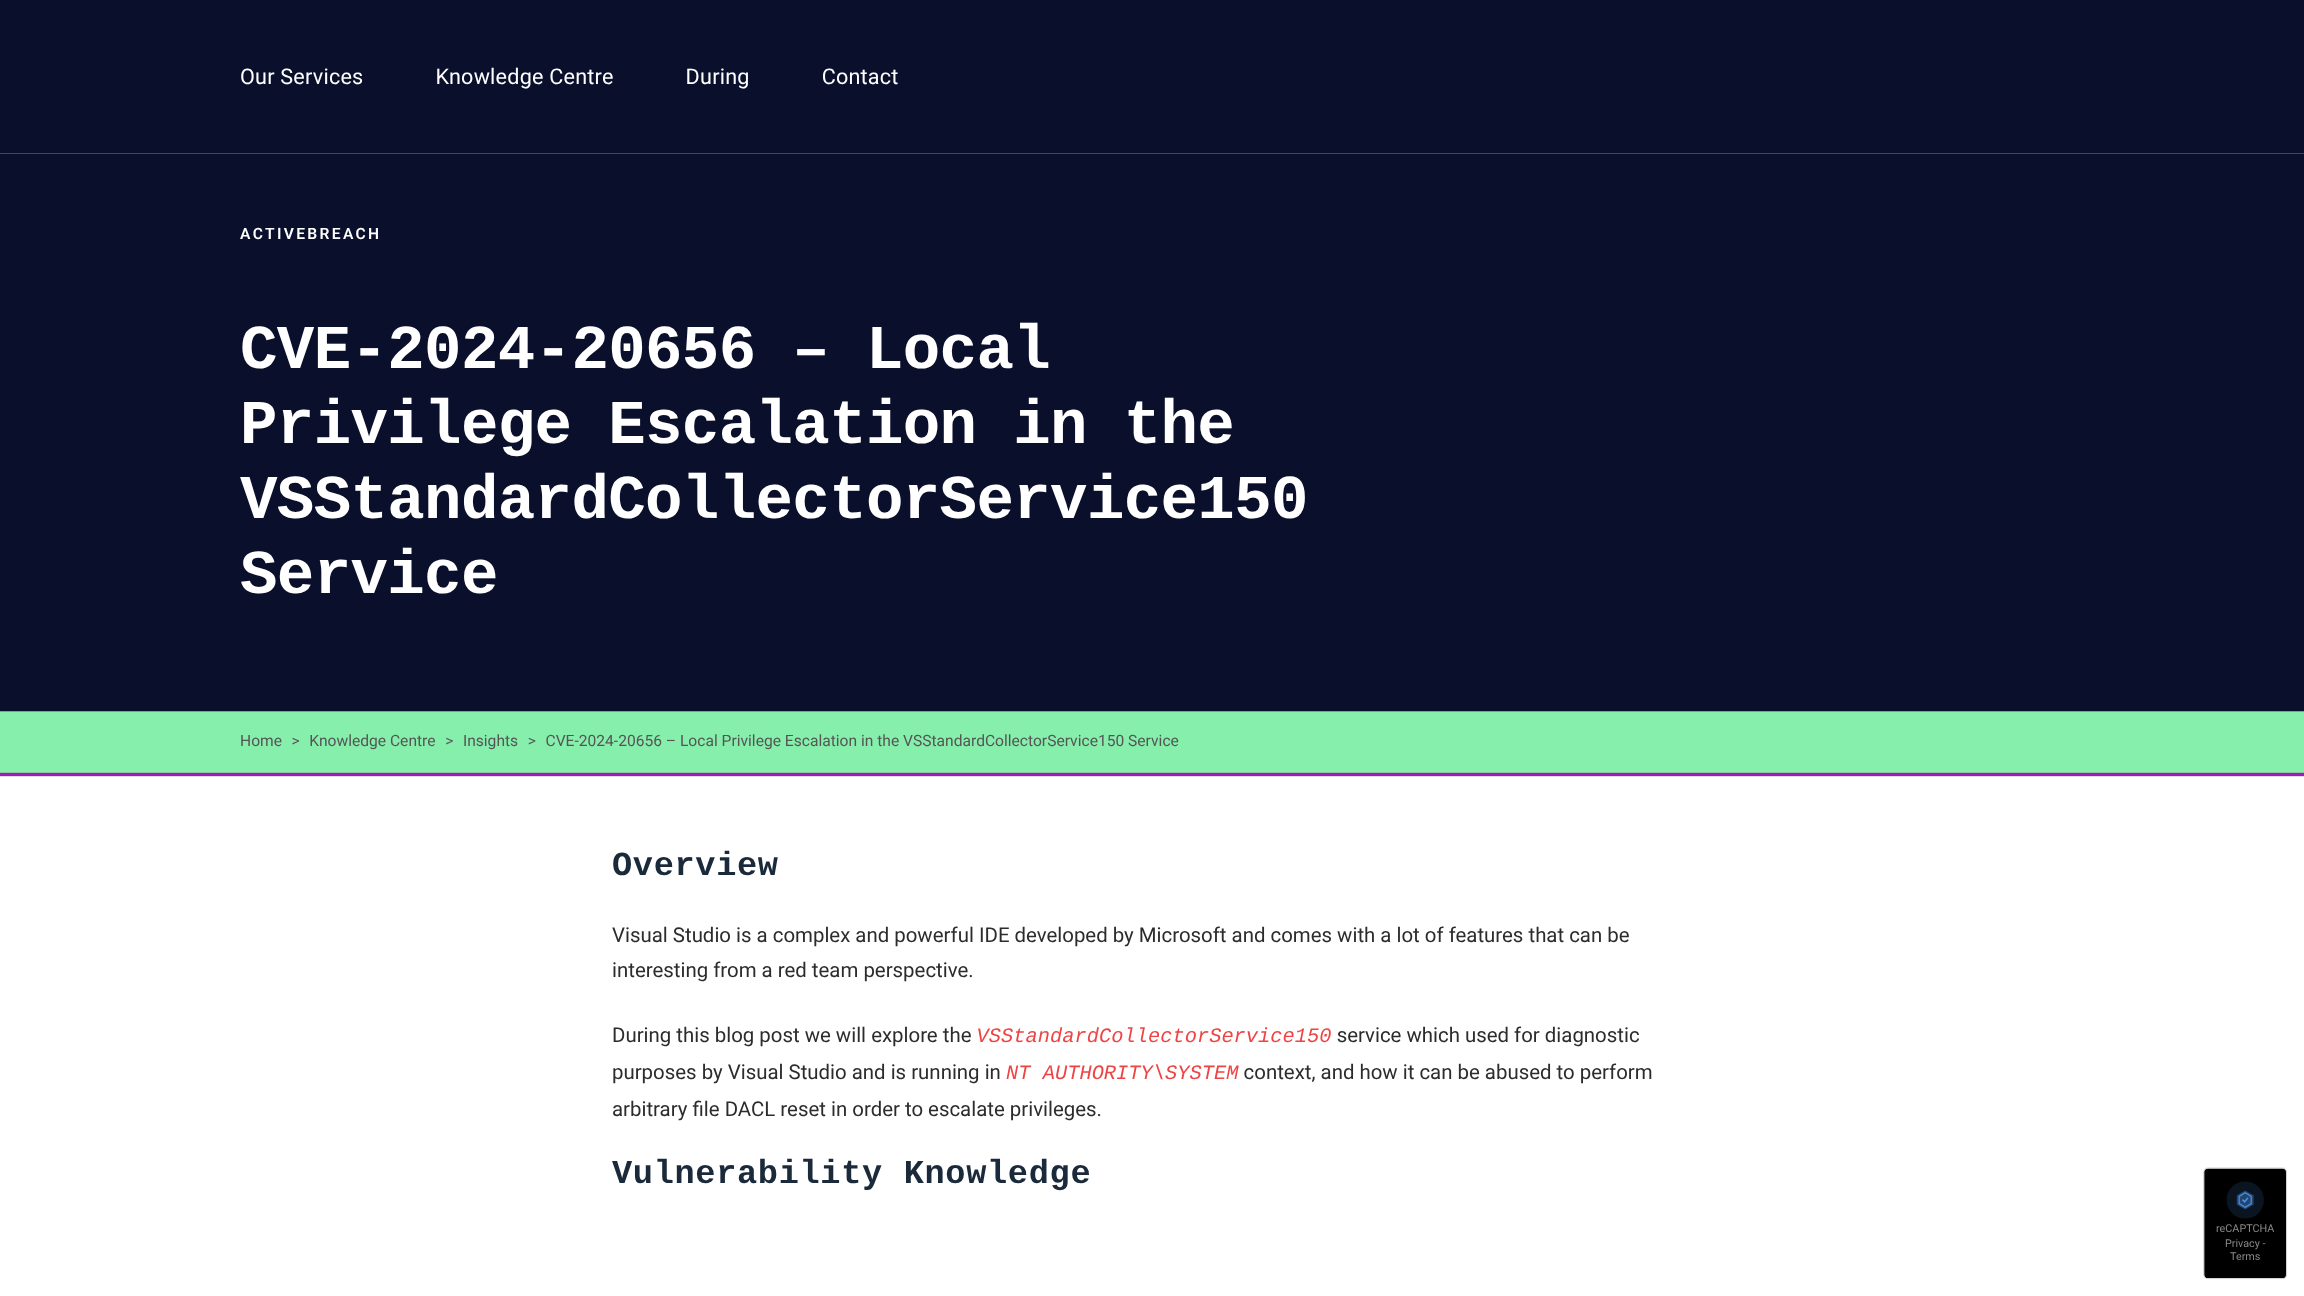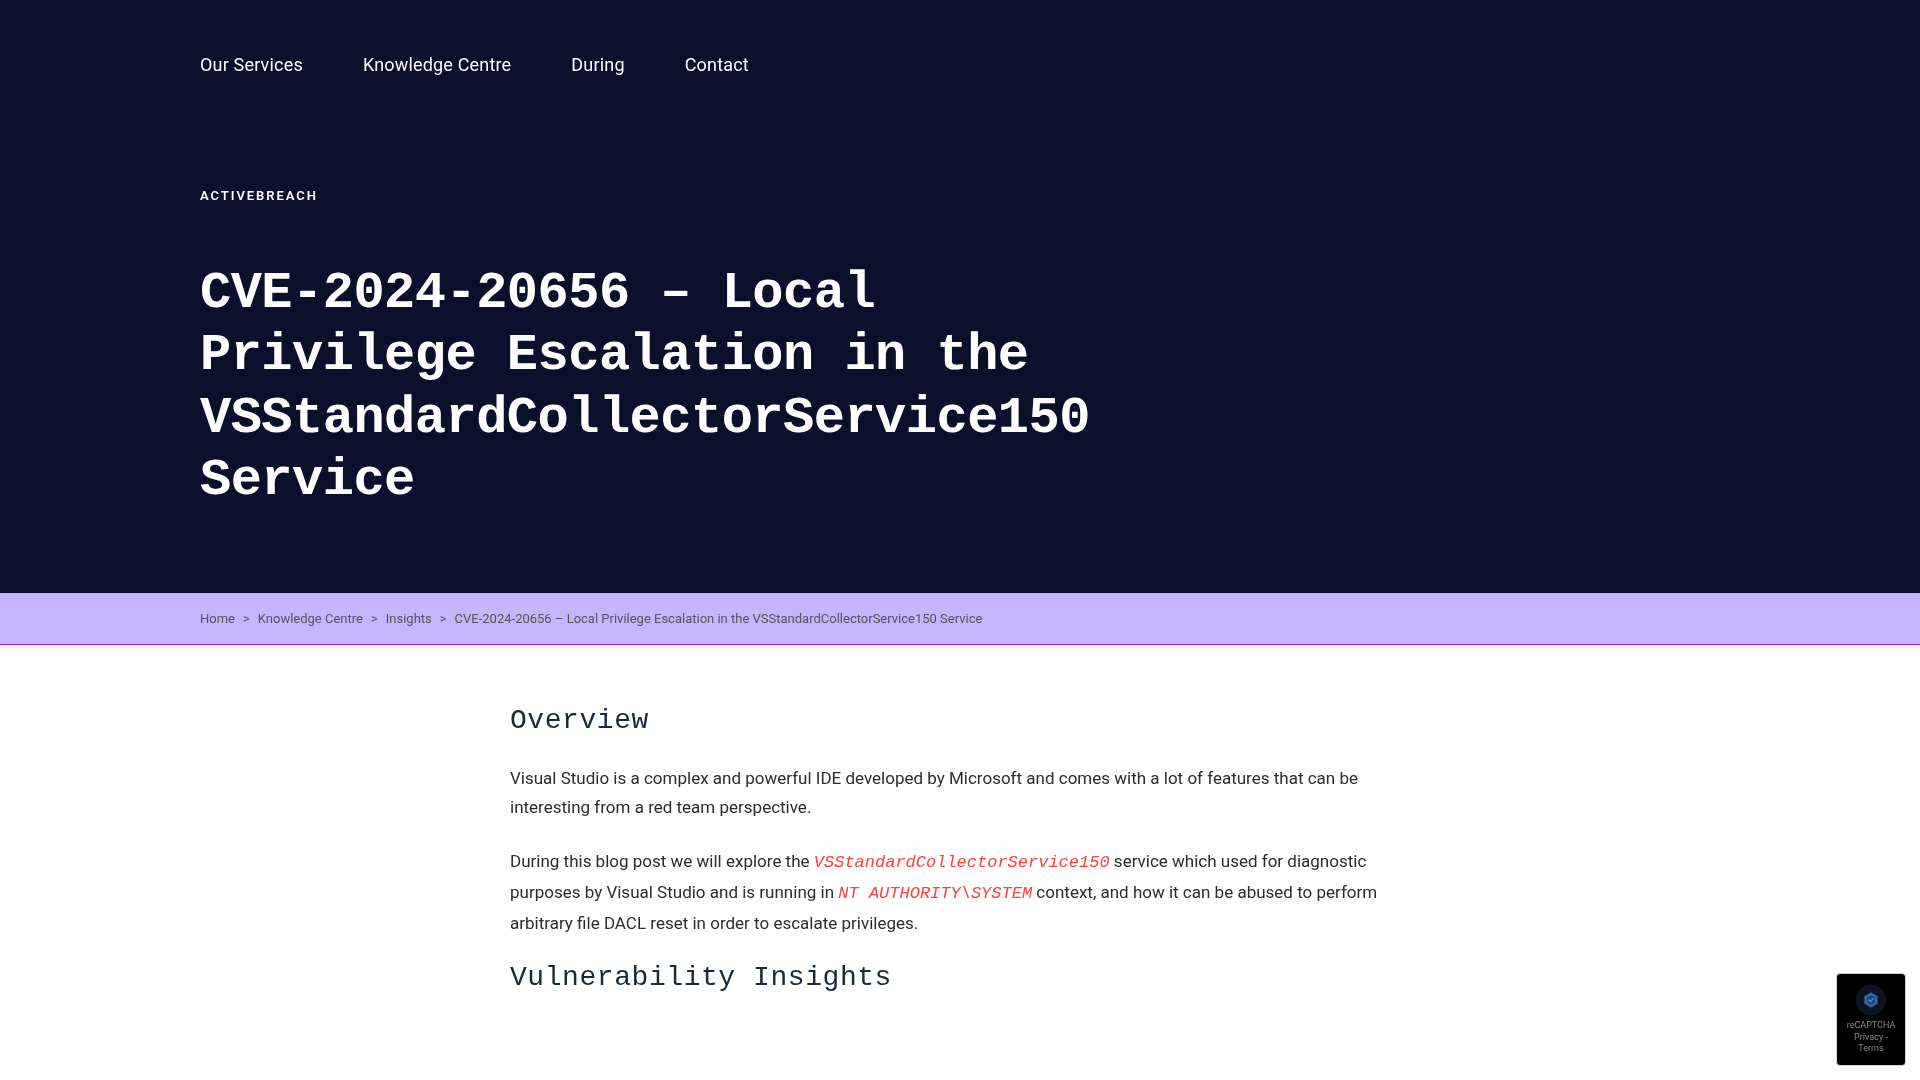--- a/index.html
+++ b/index.html
@@ -74,22 +74,22 @@
       font-size: 52px;
       font-weight: 700;
       line-height: 1.2;
       max-width: 900px;
       font-family: 'Courier New', Courier, monospace;
       letter-spacing: -0.01em;
     }
 
     
     .breadcrumb-bar {
-      background: #c4b5fd;
-      border-bottom: 1px solid #a21caf;
+      background: #86efac;
+      border-bottom: 3px solid #a21caf;
       padding: 18px 200px;
       display: flex;
       align-items: center;
       gap: 8px;
     }
 
     .breadcrumb-bar a,
     .breadcrumb-bar span {
       font-size: 13px;
       color: #555;
@@ -114,21 +114,21 @@
     }
 
     .content-inner {
       max-width: 900px;
       margin: 0 auto;
     }
 
     .section-heading {
       font-family: 'Courier New', Courier, monospace;
       font-size: 28px;
-      font-weight: 400;
+      font-weight: 700;
       color: #1a2a3a;
       margin-bottom: 28px;
       letter-spacing: 0.02em;
     }
 
     .body-text {
       font-size: 17px;
       line-height: 1.75;
       color: #2c2c2c;
       margin-bottom: 24px;
@@ -202,21 +202,21 @@
 <main class="content-area">
   <div class="content-inner">
     <h2 class="section-heading">Overview</h2>
 
     <p class="body-text">Visual Studio is a complex and powerful IDE developed by Microsoft and comes with a lot of features that can be interesting from a red team perspective.</p>
 
     <p class="body-text">
       <span>During this blog post we will explore the </span><code>VSStandardCollectorService150</code><span> service which used for diagnostic purposes by Visual Studio and is running in </span><code>NT AUTHORITY\SYSTEM</code><span> context, and how it can be abused to perform arbitrary file DACL reset in order to escalate privileges.</span>
     </p>
 
-    <h2 class="section-heading">Vulnerability Insights</h2>
+    <h2 class="section-heading">Vulnerability Knowledge</h2>
   </div>
 </main>
 
 <div class="recaptcha-badge">
   <svg class="rc-logo" viewBox="0 0 64 64" fill="none" xmlns="http://www.w3.org/2000/svg">
     <circle cx="32" cy="32" r="30" fill="#4a90e2" opacity="0.15" stroke="#4a90e2" stroke-width="2"></circle>
     <path d="M32 16 L46 24 L46 40 L32 48 L18 40 L18 24 Z" fill="#4a90e2" opacity="0.4"></path>
     <path d="M32 20 L42 26 L42 38 L32 44 L22 38 L22 26 Z" fill="none" stroke="#4a90e2" stroke-width="2"></path>
     <path d="M28 32 L31 35 L36 29" stroke="#4a90e2" stroke-width="2.5" stroke-linecap="round" fill="none"></path>
   </svg>

